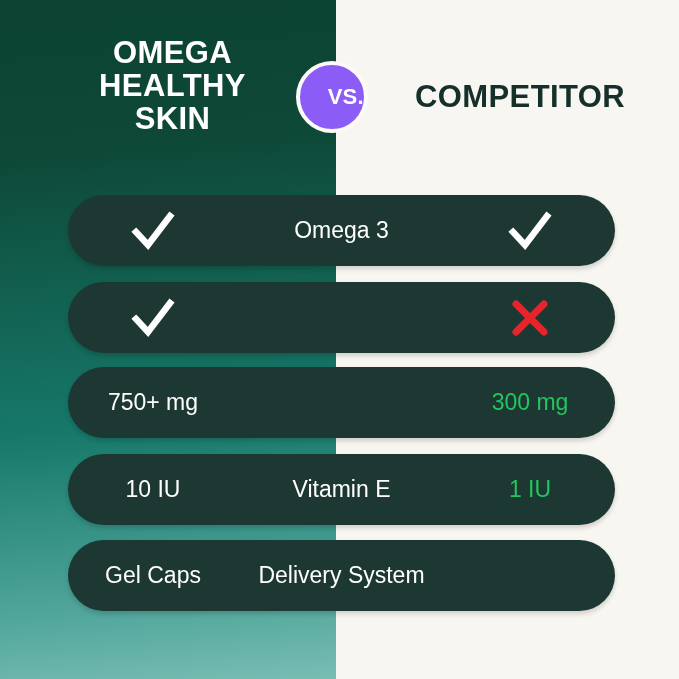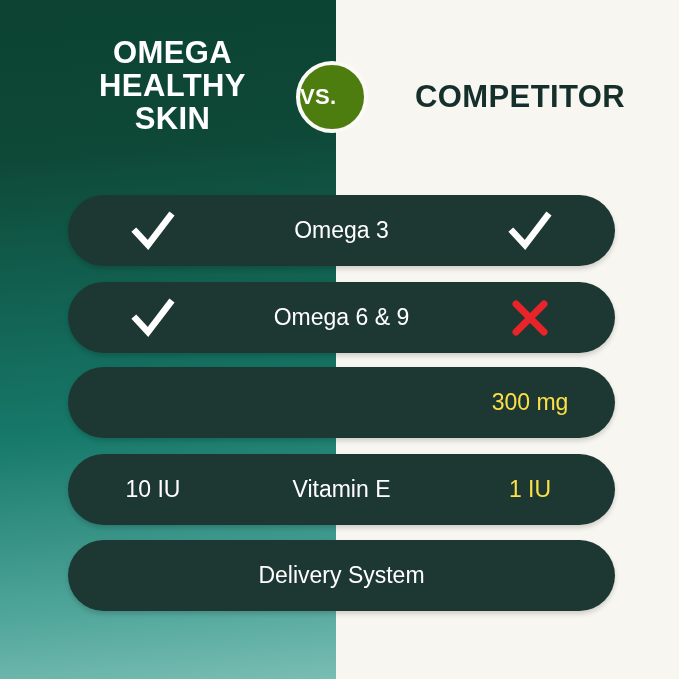--- a/index.html
+++ b/index.html
@@ -64,26 +64,26 @@
     white-space: nowrap;
   }
 
   .vs-badge {
     position: absolute;
     left: 296px;
     top: 61px;
     width: 72px;
     height: 72px;
     border-radius: 50%;
-    background: #4d7c0f;
+    background: #8b5cf6;
     border: 4px solid #FBFAF7;
     box-sizing: border-box;
     display: flex;
     align-items: center;
-    justify-content: flex-start;
+    justify-content: flex-end;
   }
   .vs-badge span {
     color: #FFFFFF;
     font-size: 22px;
     font-weight: 700;
     letter-spacing: 0.3px;
     line-height: 1;
   }
 
   .competitor-title {
@@ -132,21 +132,21 @@
     color: #FFFFFF;
     font-size: 23px;
     font-weight: 400;
     white-space: nowrap;
   }
   .cell-left   { left: 0px;   width: 170px; }
   .cell-mid    { left: 170px; width: 207px; }
   .cell-right  { left: 377px; width: 170px; }
 
   .cell-mid .txt { font-size: 23px; }
-  .val-red { color: #fde047; }
+  .val-red { color: #22c55e; }
 
   
   .mark {
     display: block;
     width: 46px;
     height: 46px;
   }
   .mark svg { display: block; width: 46px; height: 46px; }
 
   
@@ -196,47 +196,50 @@
         </div>
       </div>
       <div class="row row-1">
         <div class="cell cell-left">
           <span class="mark">
             <svg viewBox="0 0 46 46" aria-hidden="true">
               <path d="M6 24 L18 37 L40 8" fill="none" stroke="#FFFFFF" stroke-width="6.5" stroke-linecap="square" stroke-linejoin="miter"></path>
             </svg>
           </span>
         </div>
-        <div class="cell cell-mid">
-          <span class="txt">Omega 6 &amp; 9</span>
-        </div>
         <div class="cell cell-right">
           <span class="mark">
             <svg viewBox="0 0 46 46" aria-hidden="true">
               <path d="M9 9 L37 37 M37 9 L9 37" fill="none" stroke="#E8232A" stroke-width="7" stroke-linecap="round"></path>
             </svg>
           </span>
         </div>
       </div>
       <div class="row row-2">
+        <div class="cell cell-left">
+          <span class="txt">750+ mg</span>
+        </div>
         <div class="cell cell-right">
           <span class="txt val-red">300 mg</span>
         </div>
       </div>
       <div class="row row-3">
         <div class="cell cell-left">
           <span class="txt">10 IU</span>
         </div>
         <div class="cell cell-mid">
           <span class="txt">Vitamin E</span>
         </div>
         <div class="cell cell-right">
           <span class="txt val-red">1 IU</span>
         </div>
       </div>
       <div class="row row-4">
+        <div class="cell cell-left">
+          <span class="txt">Gel Caps</span>
+        </div>
         <div class="cell cell-mid">
           <span class="txt">Delivery System</span>
         </div>
       </div>
     </div>
 
 </div>
 
 </body></html>

